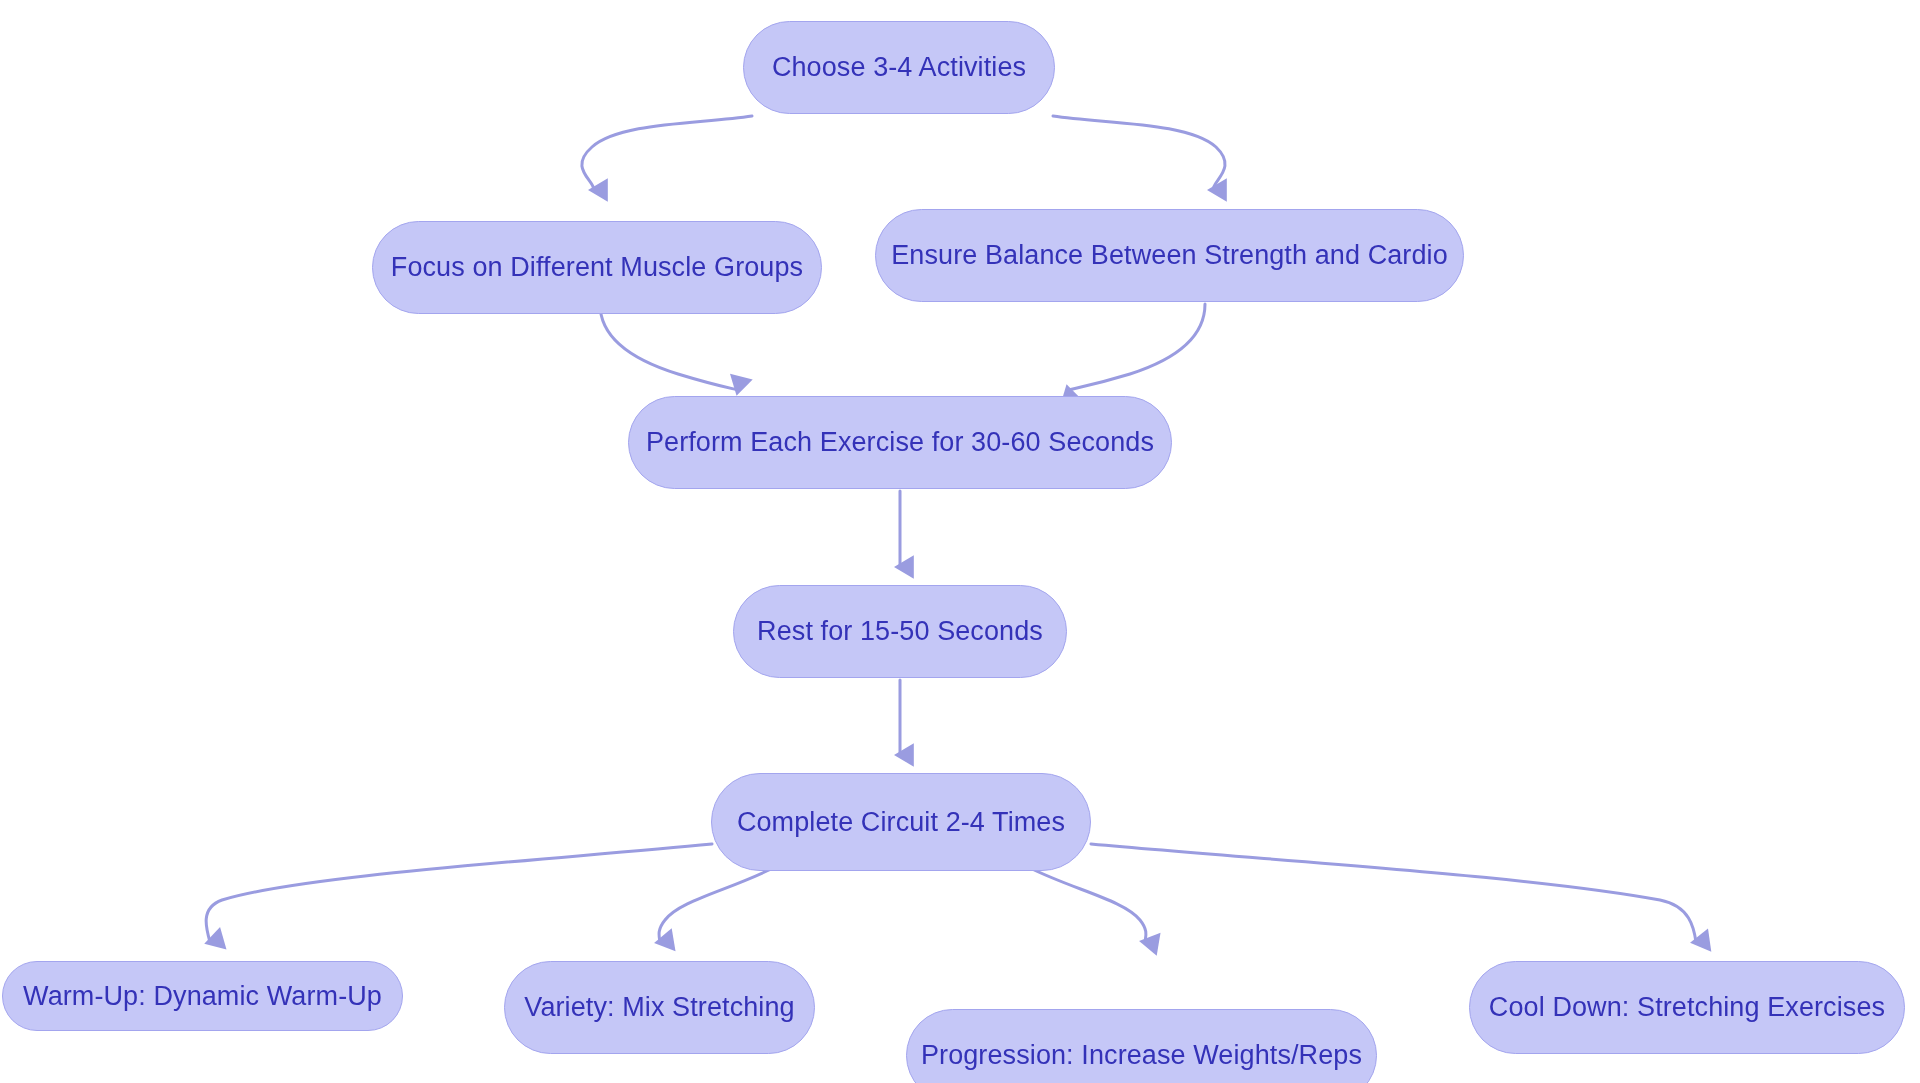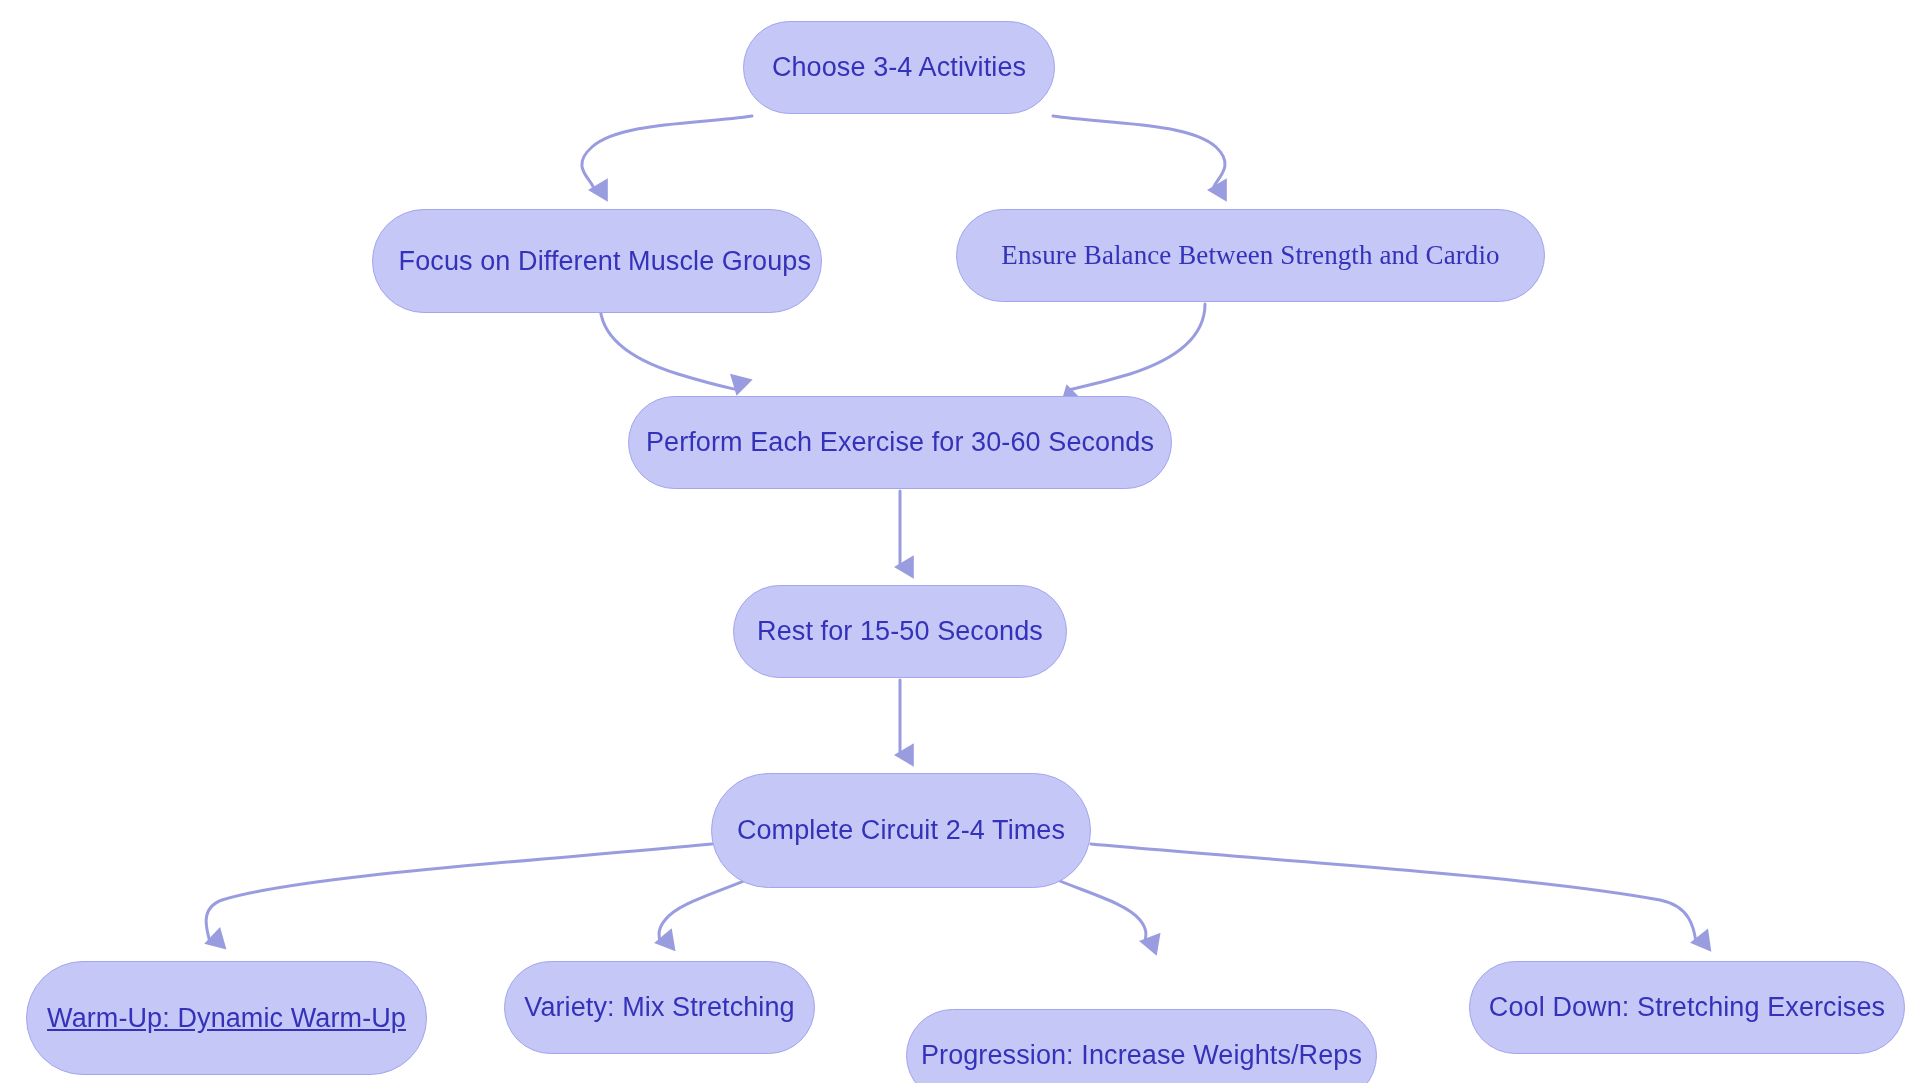--- a/index.html
+++ b/index.html
@@ -70,36 +70,36 @@
         <path d="M 775 867 C 730 890 680 900 665 920 C 657 930 659 936 660 942" fill="none" stroke="#9a9ce0" stroke-width="3" stroke-linecap="round" marker-end="url(#arrow)"></path>
         <path d="M 1028 867 C 1074 890 1124 900 1140 920 C 1148 930 1146 936 1145 942" fill="none" stroke="#9a9ce0" stroke-width="3" stroke-linecap="round" marker-end="url(#arrow)"></path>
         <path d="M 1091 844 C 1290 862 1530 876 1660 900 C 1690 906 1694 928 1696 942" fill="none" stroke="#9a9ce0" stroke-width="3" stroke-linecap="round" marker-end="url(#arrow)"></path>
       </g>
   </svg>
 
   <div id="nodes-layer">
       <div class="node" style="left: 743px; top: 21px; width: 312px; height: 93px;">
         <span class="node-label">Choose 3-4 Activities</span>
       </div>
-      <div class="node" style="left: 372px; top: 209px; width: 450px; height: 104px; justify-content: flex-end;">
+      <div class="node" style="left: 372px; top: 221px; width: 450px; height: 93px;">
         <span class="node-label">Focus on Different Muscle Groups</span>
       </div>
-      <div class="node" style="left: 956px; top: 209px; width: 589px; height: 93px; font-family: Liberation Serif, serif;">
+      <div class="node" style="left: 875px; top: 209px; width: 589px; height: 93px;">
         <span class="node-label">Ensure Balance Between Strength and Cardio</span>
       </div>
       <div class="node" style="left: 628px; top: 396px; width: 544px; height: 93px;">
         <span class="node-label">Perform Each Exercise for 30-60 Seconds</span>
       </div>
       <div class="node" style="left: 733px; top: 585px; width: 334px; height: 93px;">
         <span class="node-label">Rest for 15-50 Seconds</span>
       </div>
-      <div class="node" style="left: 711px; top: 773px; width: 380px; height: 115px; align-items: center;">
+      <div class="node" style="left: 711px; top: 773px; width: 380px; height: 98px; align-items: center;">
         <span class="node-label">Complete Circuit 2-4 Times</span>
       </div>
-      <div class="node" style="left: 26px; top: 961px; width: 401px; height: 114px; text-decoration: underline;">
+      <div class="node" style="left: 2px; top: 961px; width: 401px; height: 70px;">
         <span class="node-label">Warm-Up: Dynamic Warm-Up</span>
       </div>
       <div class="node" style="left: 504px; top: 961px; width: 311px; height: 93px;">
         <span class="node-label">Variety: Mix Stretching</span>
       </div>
       <div class="node" style="left: 906px; top: 961px; width: 471px; height: 93px; margin-top: 48px;">
         <span class="node-label">Progression: Increase Weights/Reps</span>
       </div>
       <div class="node" style="left: 1469px; top: 961px; width: 436px; height: 93px;">
         <span class="node-label">Cool Down: Stretching Exercises</span>

